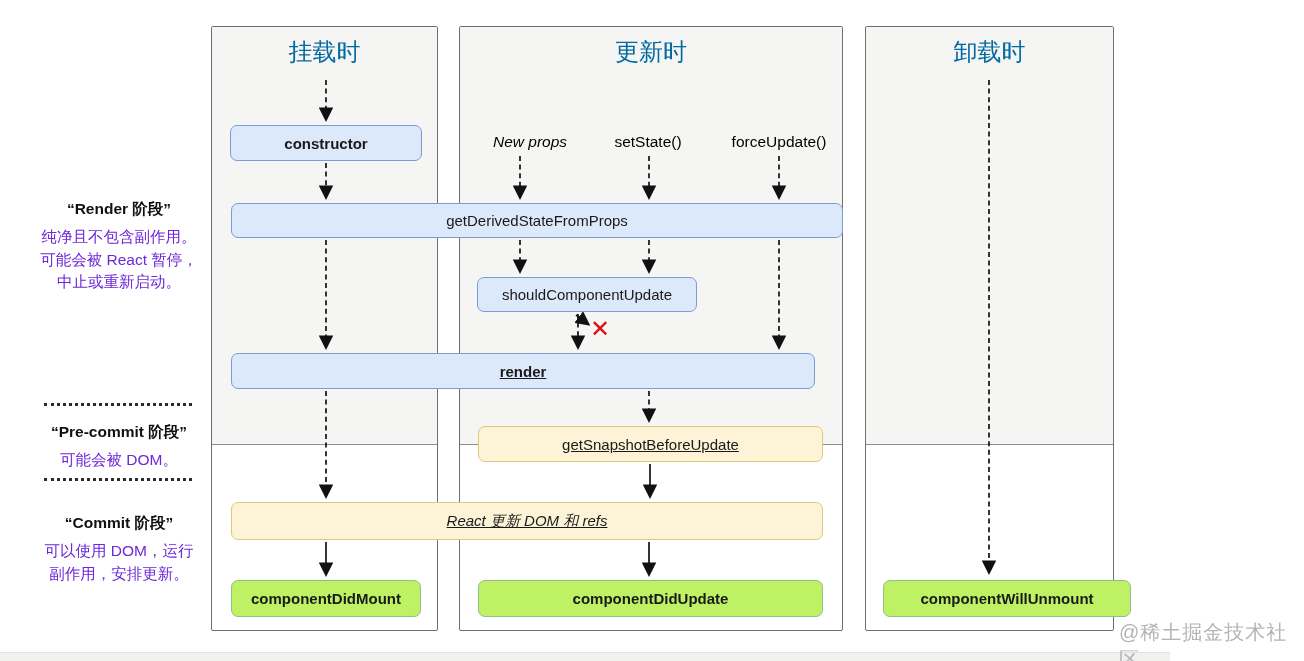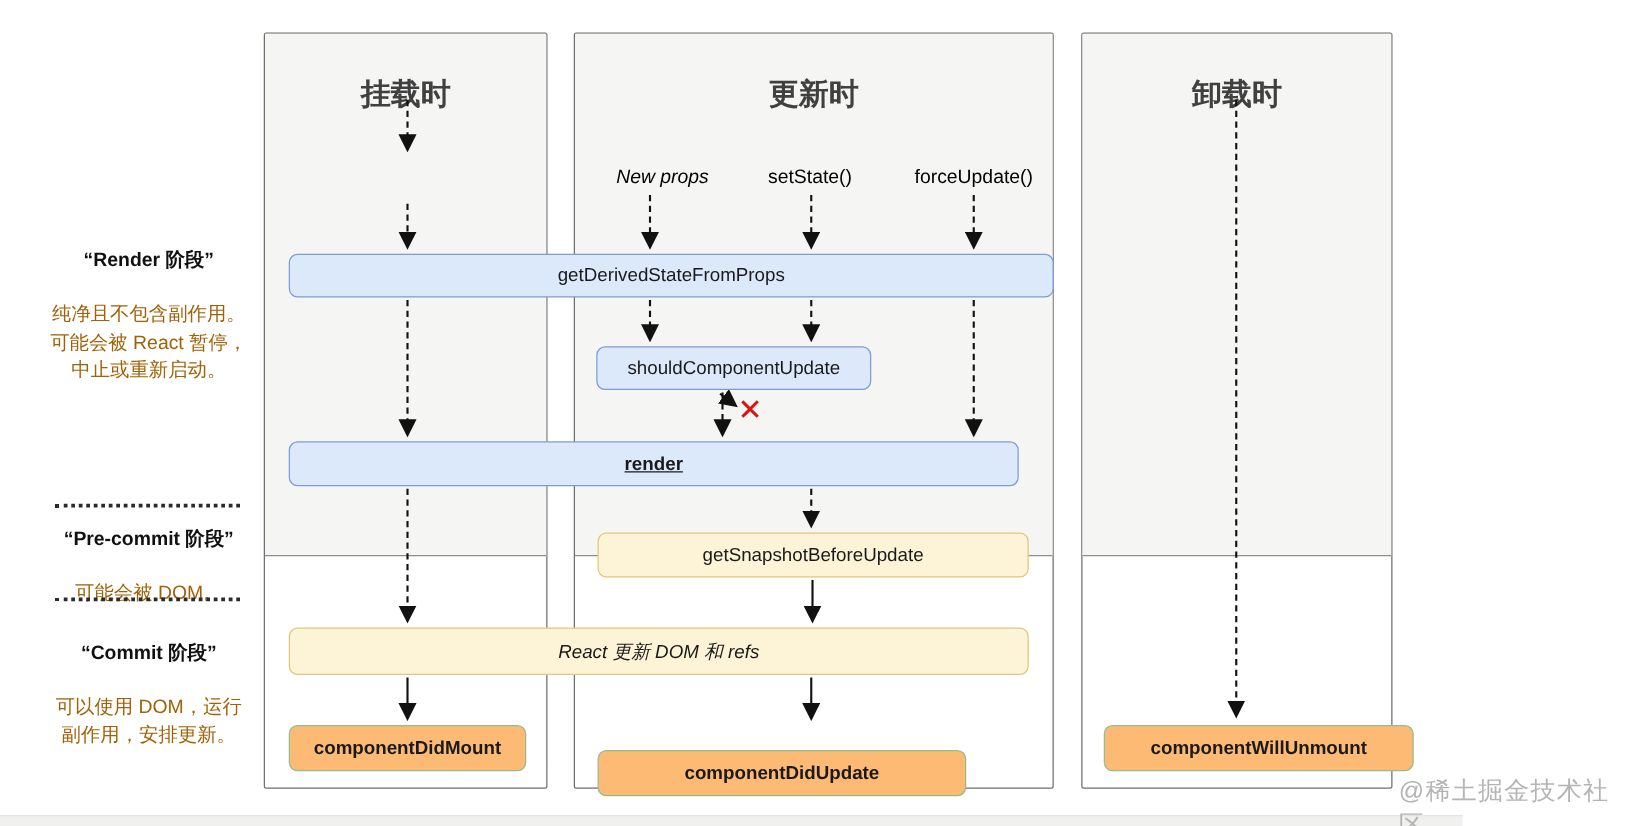--- a/index.html
+++ b/index.html
@@ -2,33 +2,33 @@
 <html><head>
 <meta charset="utf-8">
 <style>
   html,body{margin:0;padding:0;background:#ffffff;}
   body{font-family:"Liberation Sans","DejaVu Sans",sans-serif;color:#1a1a1a;}
   #canvas{position:relative;width:1304px;height:661px;background:#ffffff;overflow:hidden;}
 
   
   .col{position:absolute;top:26px;height:605px;background:#ffffff;border:1px solid #6f6f6f;border-radius:2px;box-sizing:border-box;}
   .col .shade{position:absolute;left:0;top:0;width:100%;height:418px;background:#f5f5f3;border-bottom:1px solid #8f8f8f;box-sizing:border-box;}
-  .col .col-title{position:relative;margin-top:32px;text-align:center;font-size:24px;font-weight:700;color:#404040;}
+  .col .col-title{position:relative;margin-top:9px;text-align:center;font-size:24px;font-weight:400;color:#0369a1;}
 
   
   .note{position:absolute;width:158px;left:40px;text-align:center;}
   .note .t{font-weight:700;font-size:15.5px;line-height:21px;color:#111;}
-  .note .d{font-size:15.5px;line-height:22.5px;margin-top:22px;color:#a16207;}
+  .note .d{font-size:15.5px;line-height:22.5px;margin-top:7px;color:#6d28d9;}
   .dotted-divider{position:absolute;left:44px;width:148px;height:0;border-top:3px dotted #2b2b2b;}
 
   
   .lbox{position:absolute;box-sizing:border-box;border-radius:7px;display:flex;align-items:center;justify-content:center;font-size:15px;z-index:3;}
   .blue{background:#dce9fb;border:1px solid #7e9cd1;}
-  .yellow{background:#fdf3d7;border:1px solid #e2c77b;}
-  .green{background:#fdba74;border:1px solid #92bd8c;}
+  .yellow{background:#fdf3d7;border:1px solid #e2c77b;text-decoration:underline;}
+  .green{background:#bef264;border:1px solid #92bd8c;}
   .bold{font-weight:700;}
   .italic{font-style:italic;}
 
   
   .trigger{position:absolute;top:133px;transform:translateX(-50%);font-size:15.5px;white-space:nowrap;z-index:3;color:#000000;}
 
   
   #arrows{position:absolute;left:0;top:0;z-index:2;pointer-events:none;}
   .dash{stroke:#111;stroke-width:1.7;fill:none;stroke-dasharray:5 3.6;}
   .solid{stroke:#111;stroke-width:1.7;fill:none;}
@@ -95,27 +95,28 @@
     <line class="dash" x1="576" y1="315" x2="588" y2="324" marker-end="url(#ah)"></line>
     <line class="dash" x1="649" y1="391" x2="649" y2="420" marker-end="url(#ah)"></line>
     <line class="dash" x1="326" y1="391" x2="326" y2="496" marker-end="url(#ah)"></line>
     <line class="dash" x1="989" y1="80" x2="989" y2="572" marker-end="url(#ah)"></line>
 
     <line class="solid" x1="650" y1="464" x2="650" y2="496" marker-end="url(#ah)"></line>
     <line class="solid" x1="326" y1="542" x2="326" y2="574" marker-end="url(#ah)"></line>
     <line class="solid" x1="649" y1="542" x2="649" y2="574" marker-end="url(#ah)"></line>
   </svg>
 
+  <div class="lbox blue bold" style="left:230px;top:125px;width:192px;height:36px;">constructor</div>
   <div class="lbox blue" style="left:231px;top:203px;width:612px;height:35px;">getDerivedStateFromProps</div>
   <div class="lbox blue" style="left:477px;top:277px;width:220px;height:35px;">shouldComponentUpdate</div>
   <div class="lbox blue bold" style="left:231px;top:353px;width:584px;height:36px;text-decoration:underline;">render</div>
   <div class="lbox yellow" style="left:478px;top:426px;width:345px;height:36px;">getSnapshotBeforeUpdate</div>
   <div class="lbox yellow italic" style="left:231px;top:502px;width:592px;height:38px;">React 更新 DOM 和 refs</div>
   <div class="lbox green bold" style="left:231px;top:580px;width:190px;height:37px;">componentDidMount</div>
-  <div class="lbox green bold" style="left:478px;top:600px;width:295px;height:37px;">componentDidUpdate</div>
+  <div class="lbox green bold" style="left:478px;top:580px;width:345px;height:37px;">componentDidUpdate</div>
   <div class="lbox green bold" style="left:883px;top:580px;width:248px;height:37px;">componentWillUnmount</div>
 
   <div class="reject-x">✕</div>
 
   <div class="watermark">@稀土掘金技术社区</div>
 
   <div class="bottom-strip"></div>
 </div>
 
 </body></html>

